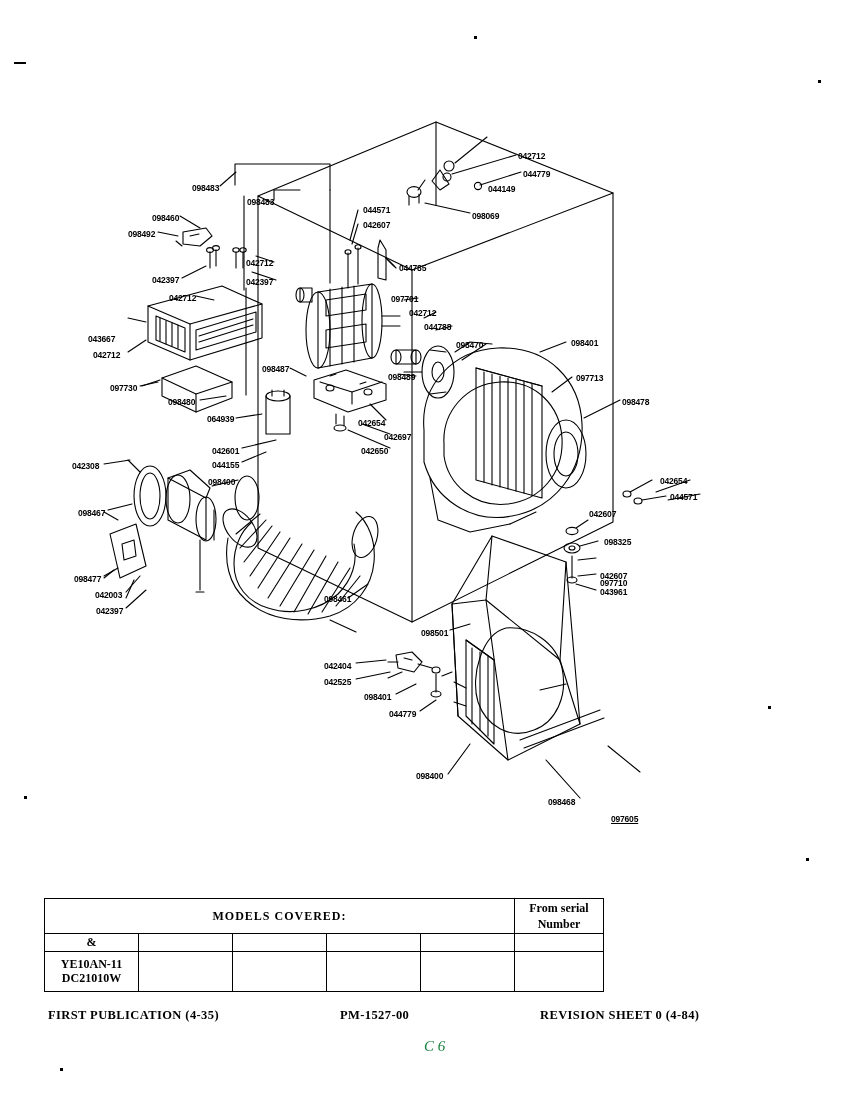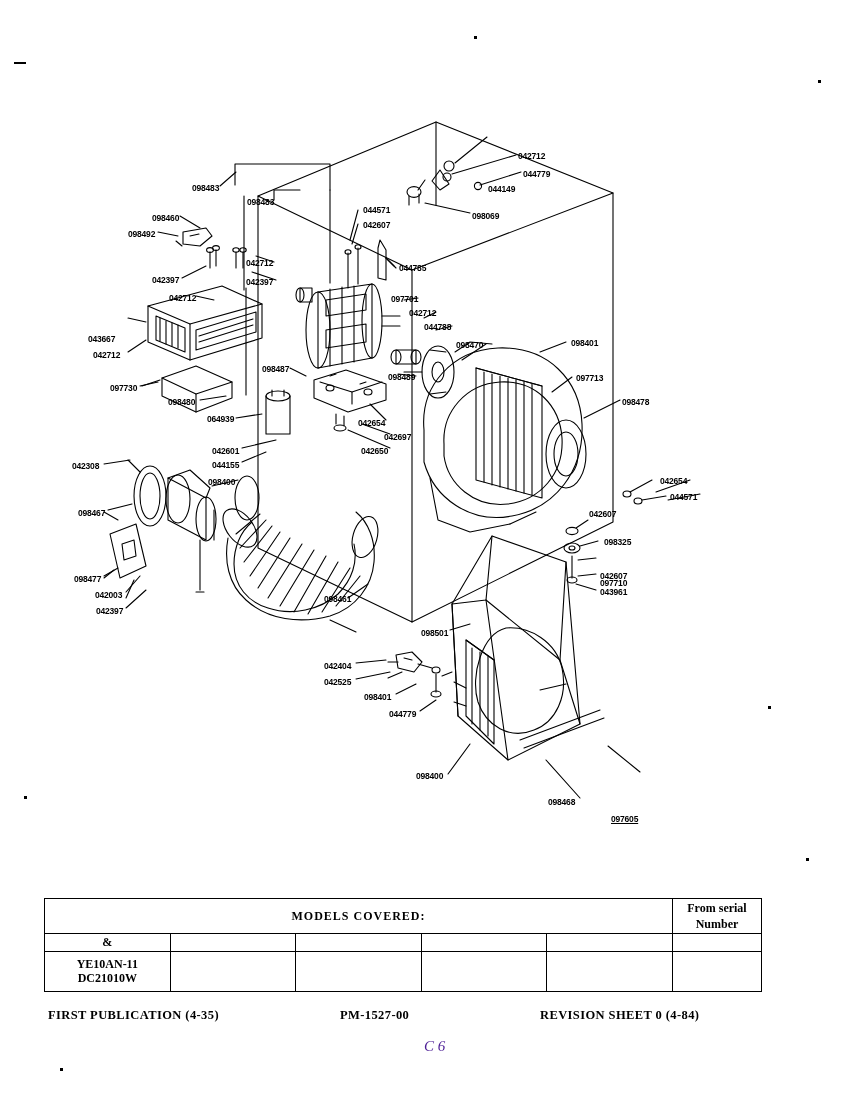--- a/index.html
+++ b/index.html
@@ -7,37 +7,37 @@
        font-family:"Liberation Serif",serif;color:#000;}
   #sheet{position:absolute;left:0;top:0;width:848px;height:1100px;}
 
   .lbl{position:absolute;font-family:"Liberation Sans",sans-serif;
        font-size:8.5px;font-weight:bold;letter-spacing:-0.2px;white-space:nowrap;}
 
   svg.art{position:absolute;left:0;top:0;width:848px;height:1100px;}
 
   
   #table-block{position:absolute;left:44px;top:898px;width:700px;height:92px;}
-  table.tbl{border-collapse:collapse;width:718px;height:92px;table-layout:fixed;}
+  table.tbl{border-collapse:collapse;width:560px;height:92px;table-layout:fixed;}
   table.tbl td{border:1.6px solid #000;font-family:"Liberation Serif",serif;
        font-size:12px;font-weight:bold;text-align:center;vertical-align:middle;padding:0;}
   .models-head{font-size:14px;letter-spacing:1px;}
   .serial-head{font-size:10.5px;line-height:1.35;font-weight:bold;}
   .modelcell{font-size:12.5px;font-family:"Liberation Mono",monospace;font-weight:bold;
        line-height:1.15;text-align:center;}
   .amp{font-size:12px;font-weight:bold;}
 
   #footer{position:absolute;left:44px;top:1008px;width:760px;height:20px;}
   .foot{position:absolute;font-family:"Liberation Serif",serif;font-size:12.5px;
         font-weight:bold;letter-spacing:0.4px;white-space:nowrap;}
   #f-left{left:4px;top:0;}
   #f-mid{left:296px;top:0;}
   #f-right{left:496px;top:0;}
   #scribble{position:absolute;left:424px;top:1038px;font-family:"Liberation Serif",serif;
-        font-style:italic;font-size:15px;color:#4c1d95;}
+        font-style:italic;font-size:15px;color:#15803d;}
 
   
   .speck{position:absolute;background:#000;}
 </style>
 </head>
 <body>
 
 <div id="sheet">
 
   <svg class="art" viewBox="0 0 848 1100">

